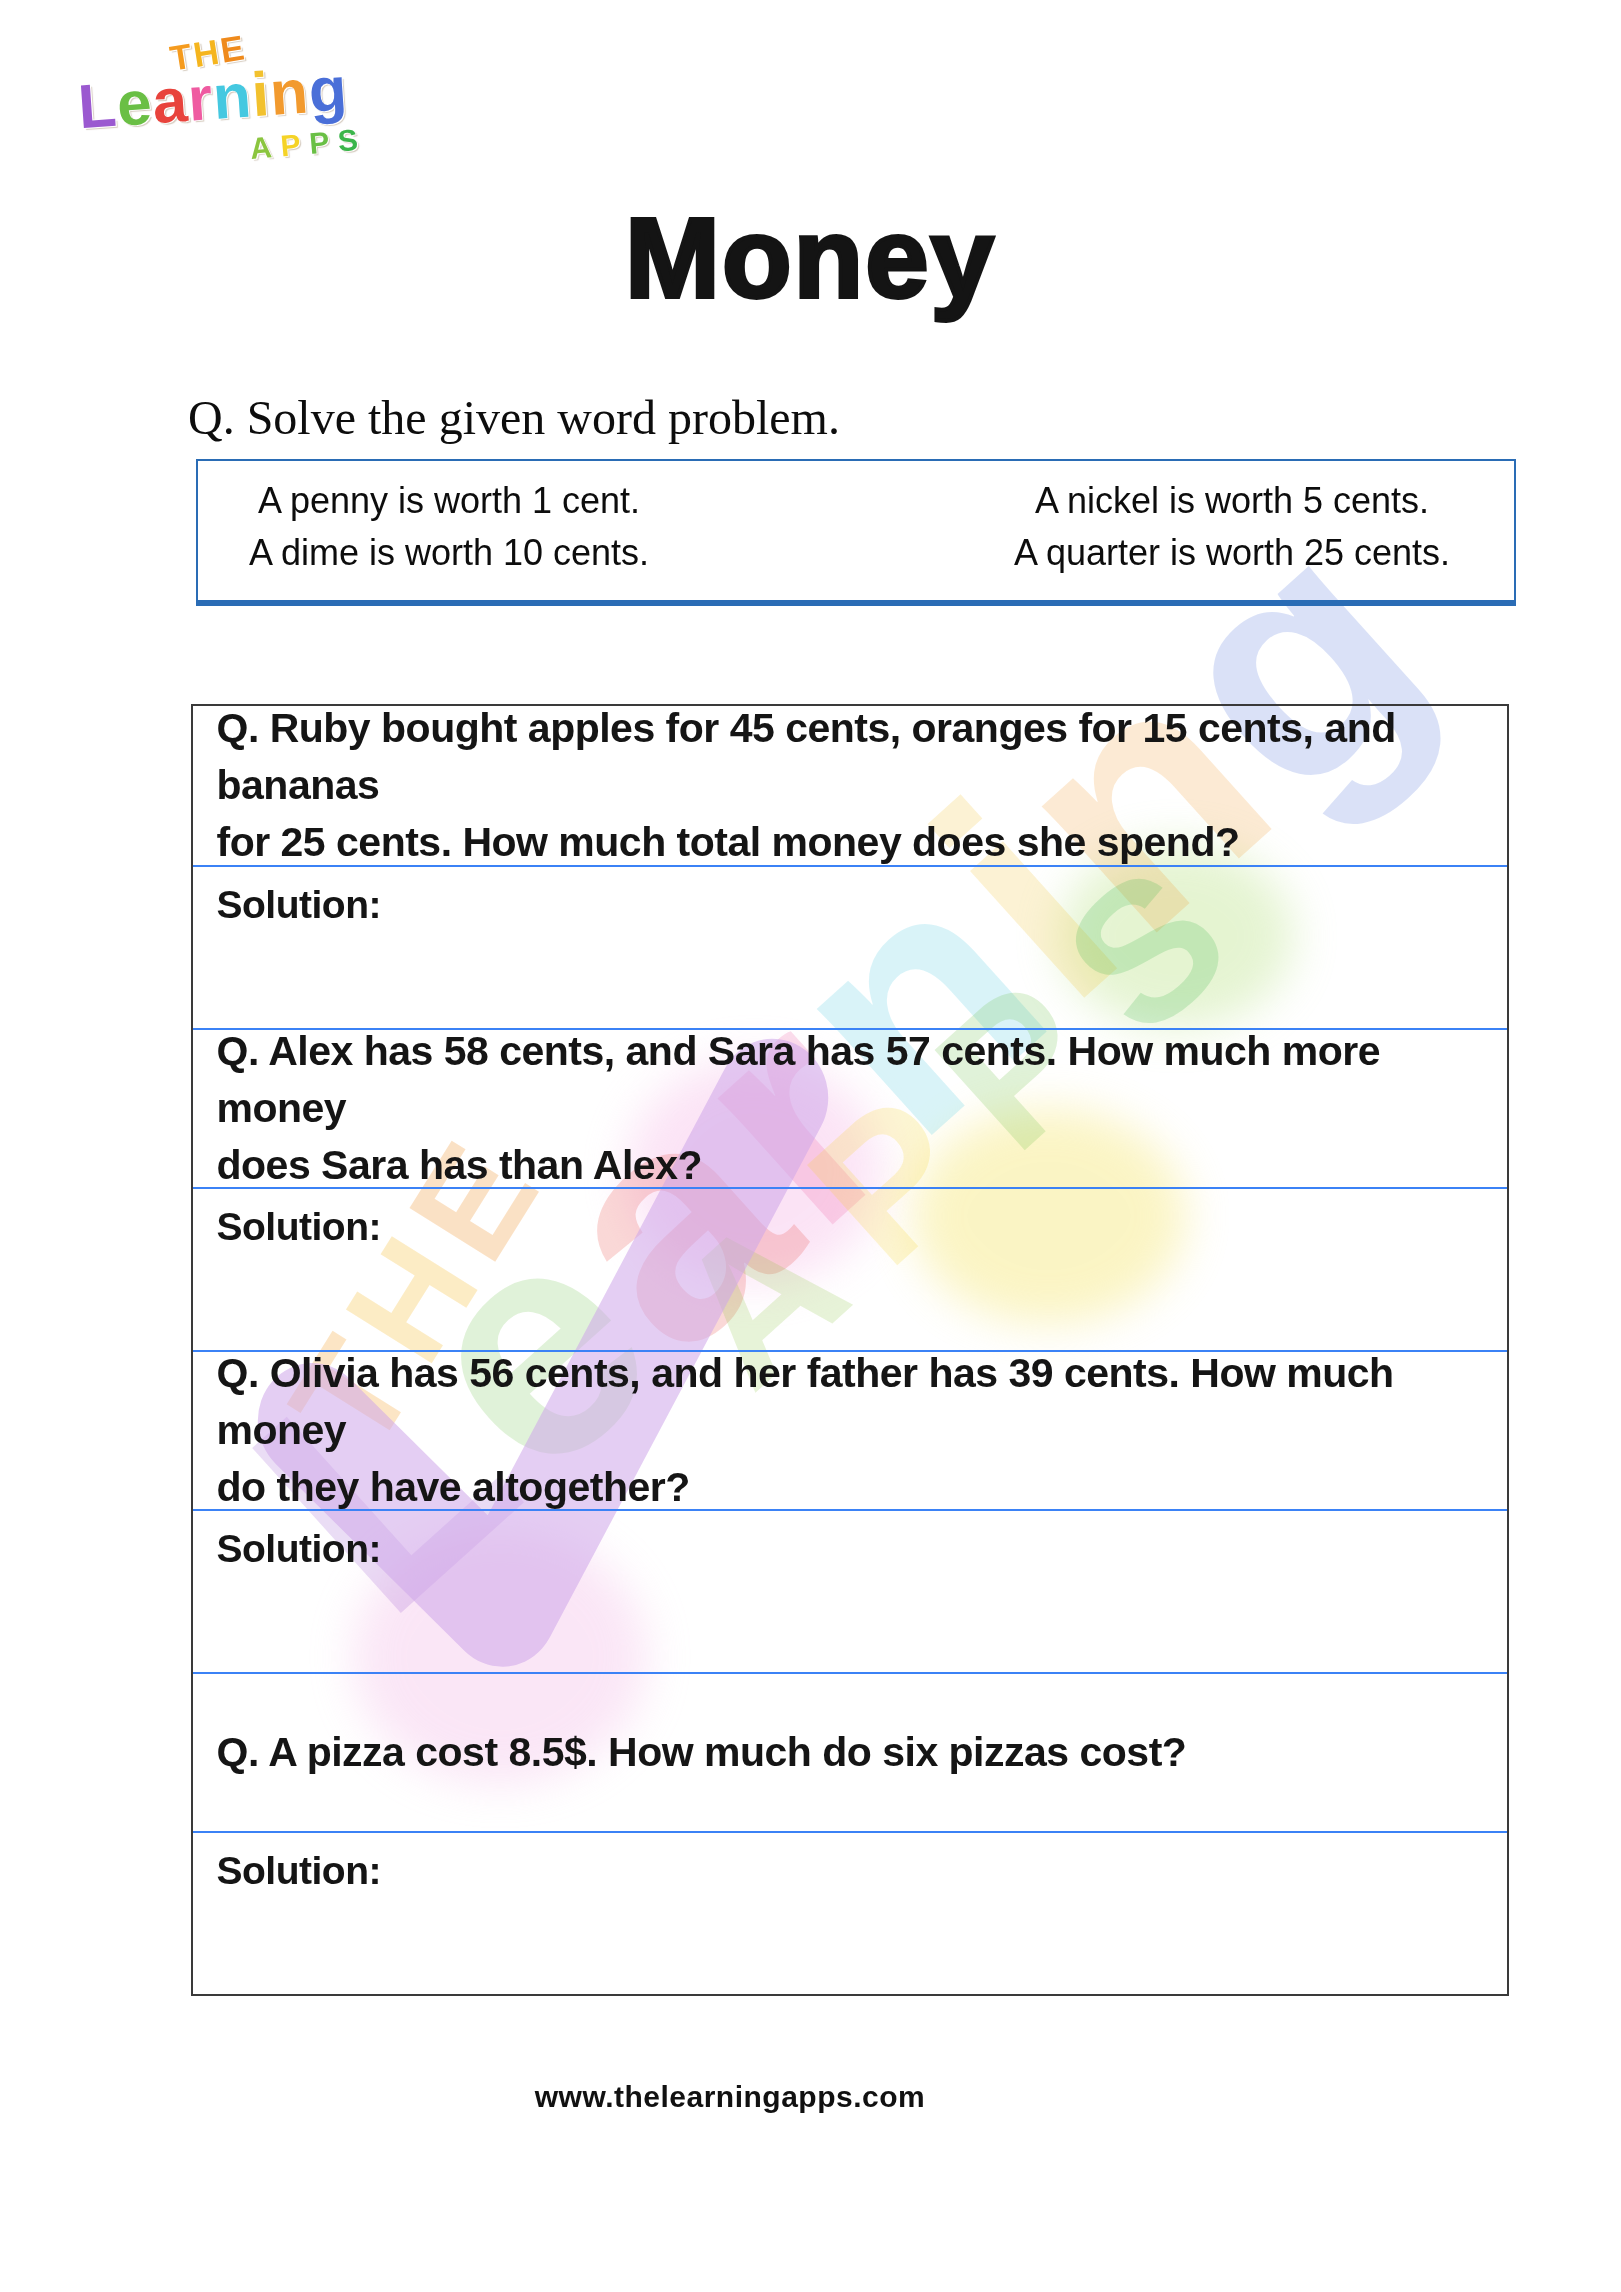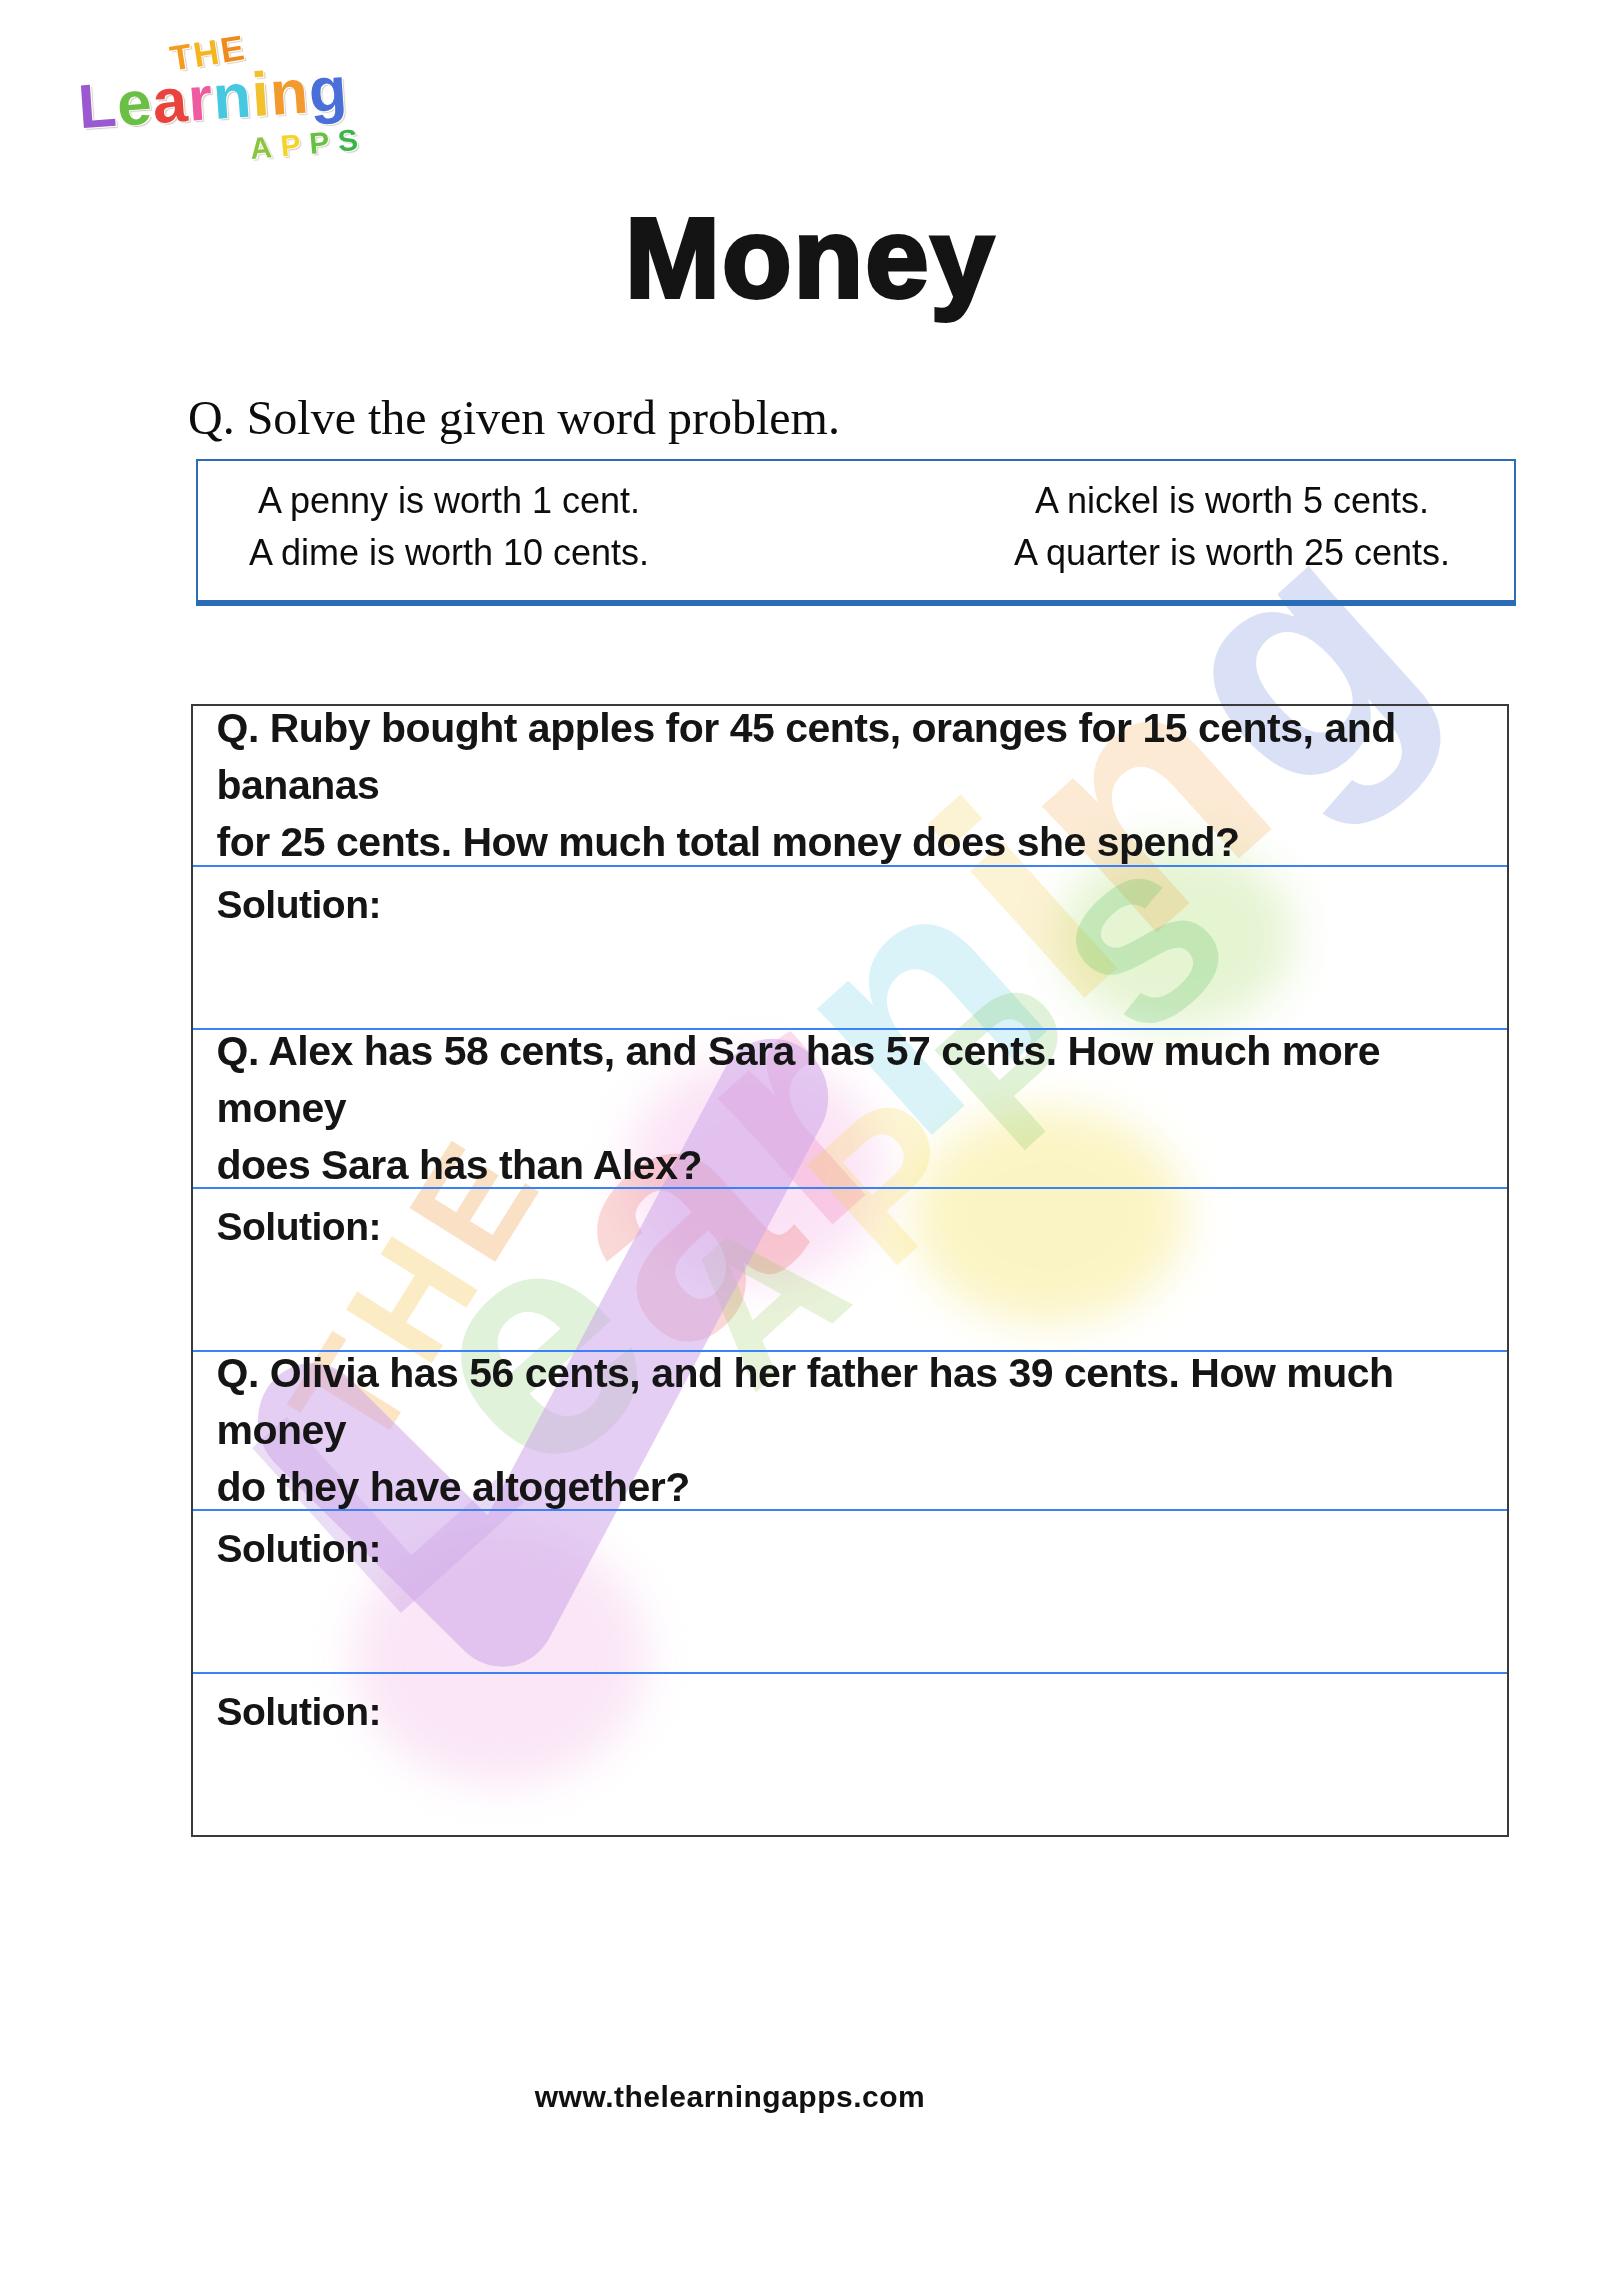--- a/index.html
+++ b/index.html
@@ -104,19 +104,22 @@
   <div class="prow s-row">
     <div class="s-label">Solution:</div>
   </div>
   <div class="prow q-row">
     <div class="q-text">Q. Olivia has 56 cents, and her father has 39 cents. How much money
 do they have altogether?</div>
   </div>
   <div class="prow s-row">
     <div class="s-label">Solution:</div>
   </div>
+  <div class="prow q-row">
+    <div class="q-text">Q. A pizza cost 8.5$. How much do six pizzas cost?</div>
+  </div>
   <div class="prow s-row">
     <div class="s-label">Solution:</div>
   </div>
 </div>
 
 <div class="footer">www.thelearningapps.com</div>
 
 
 </body></html>

